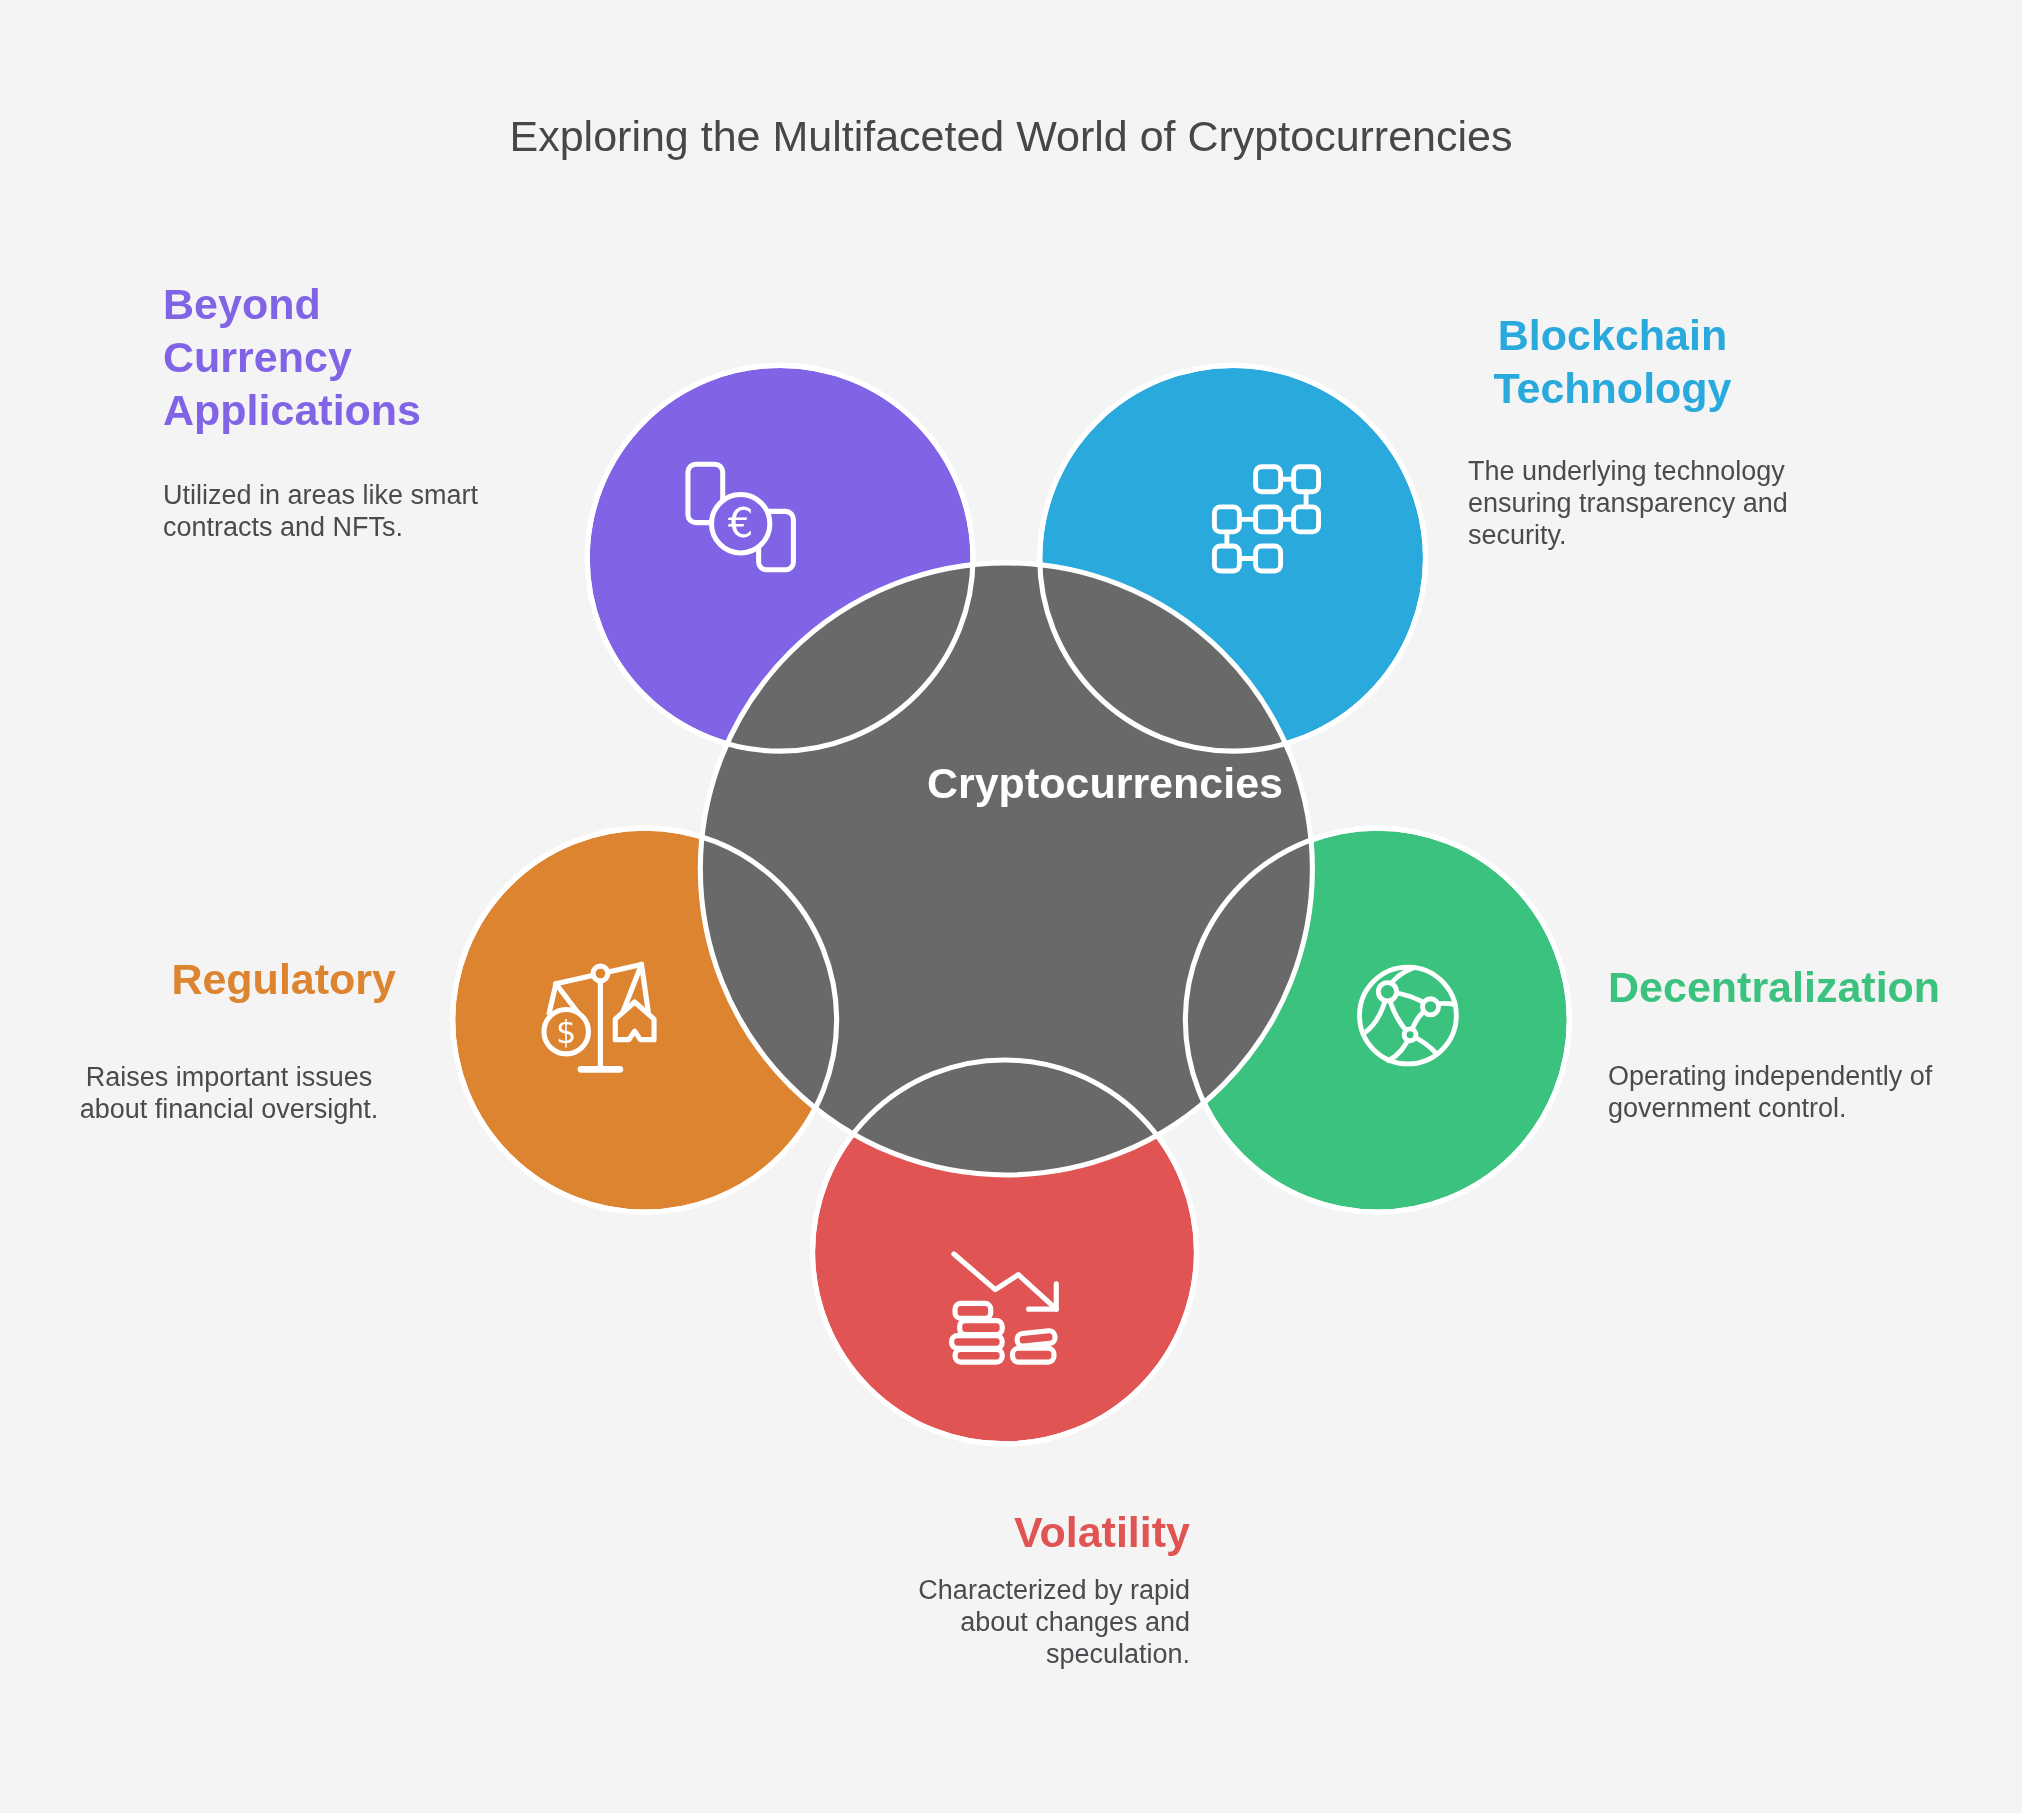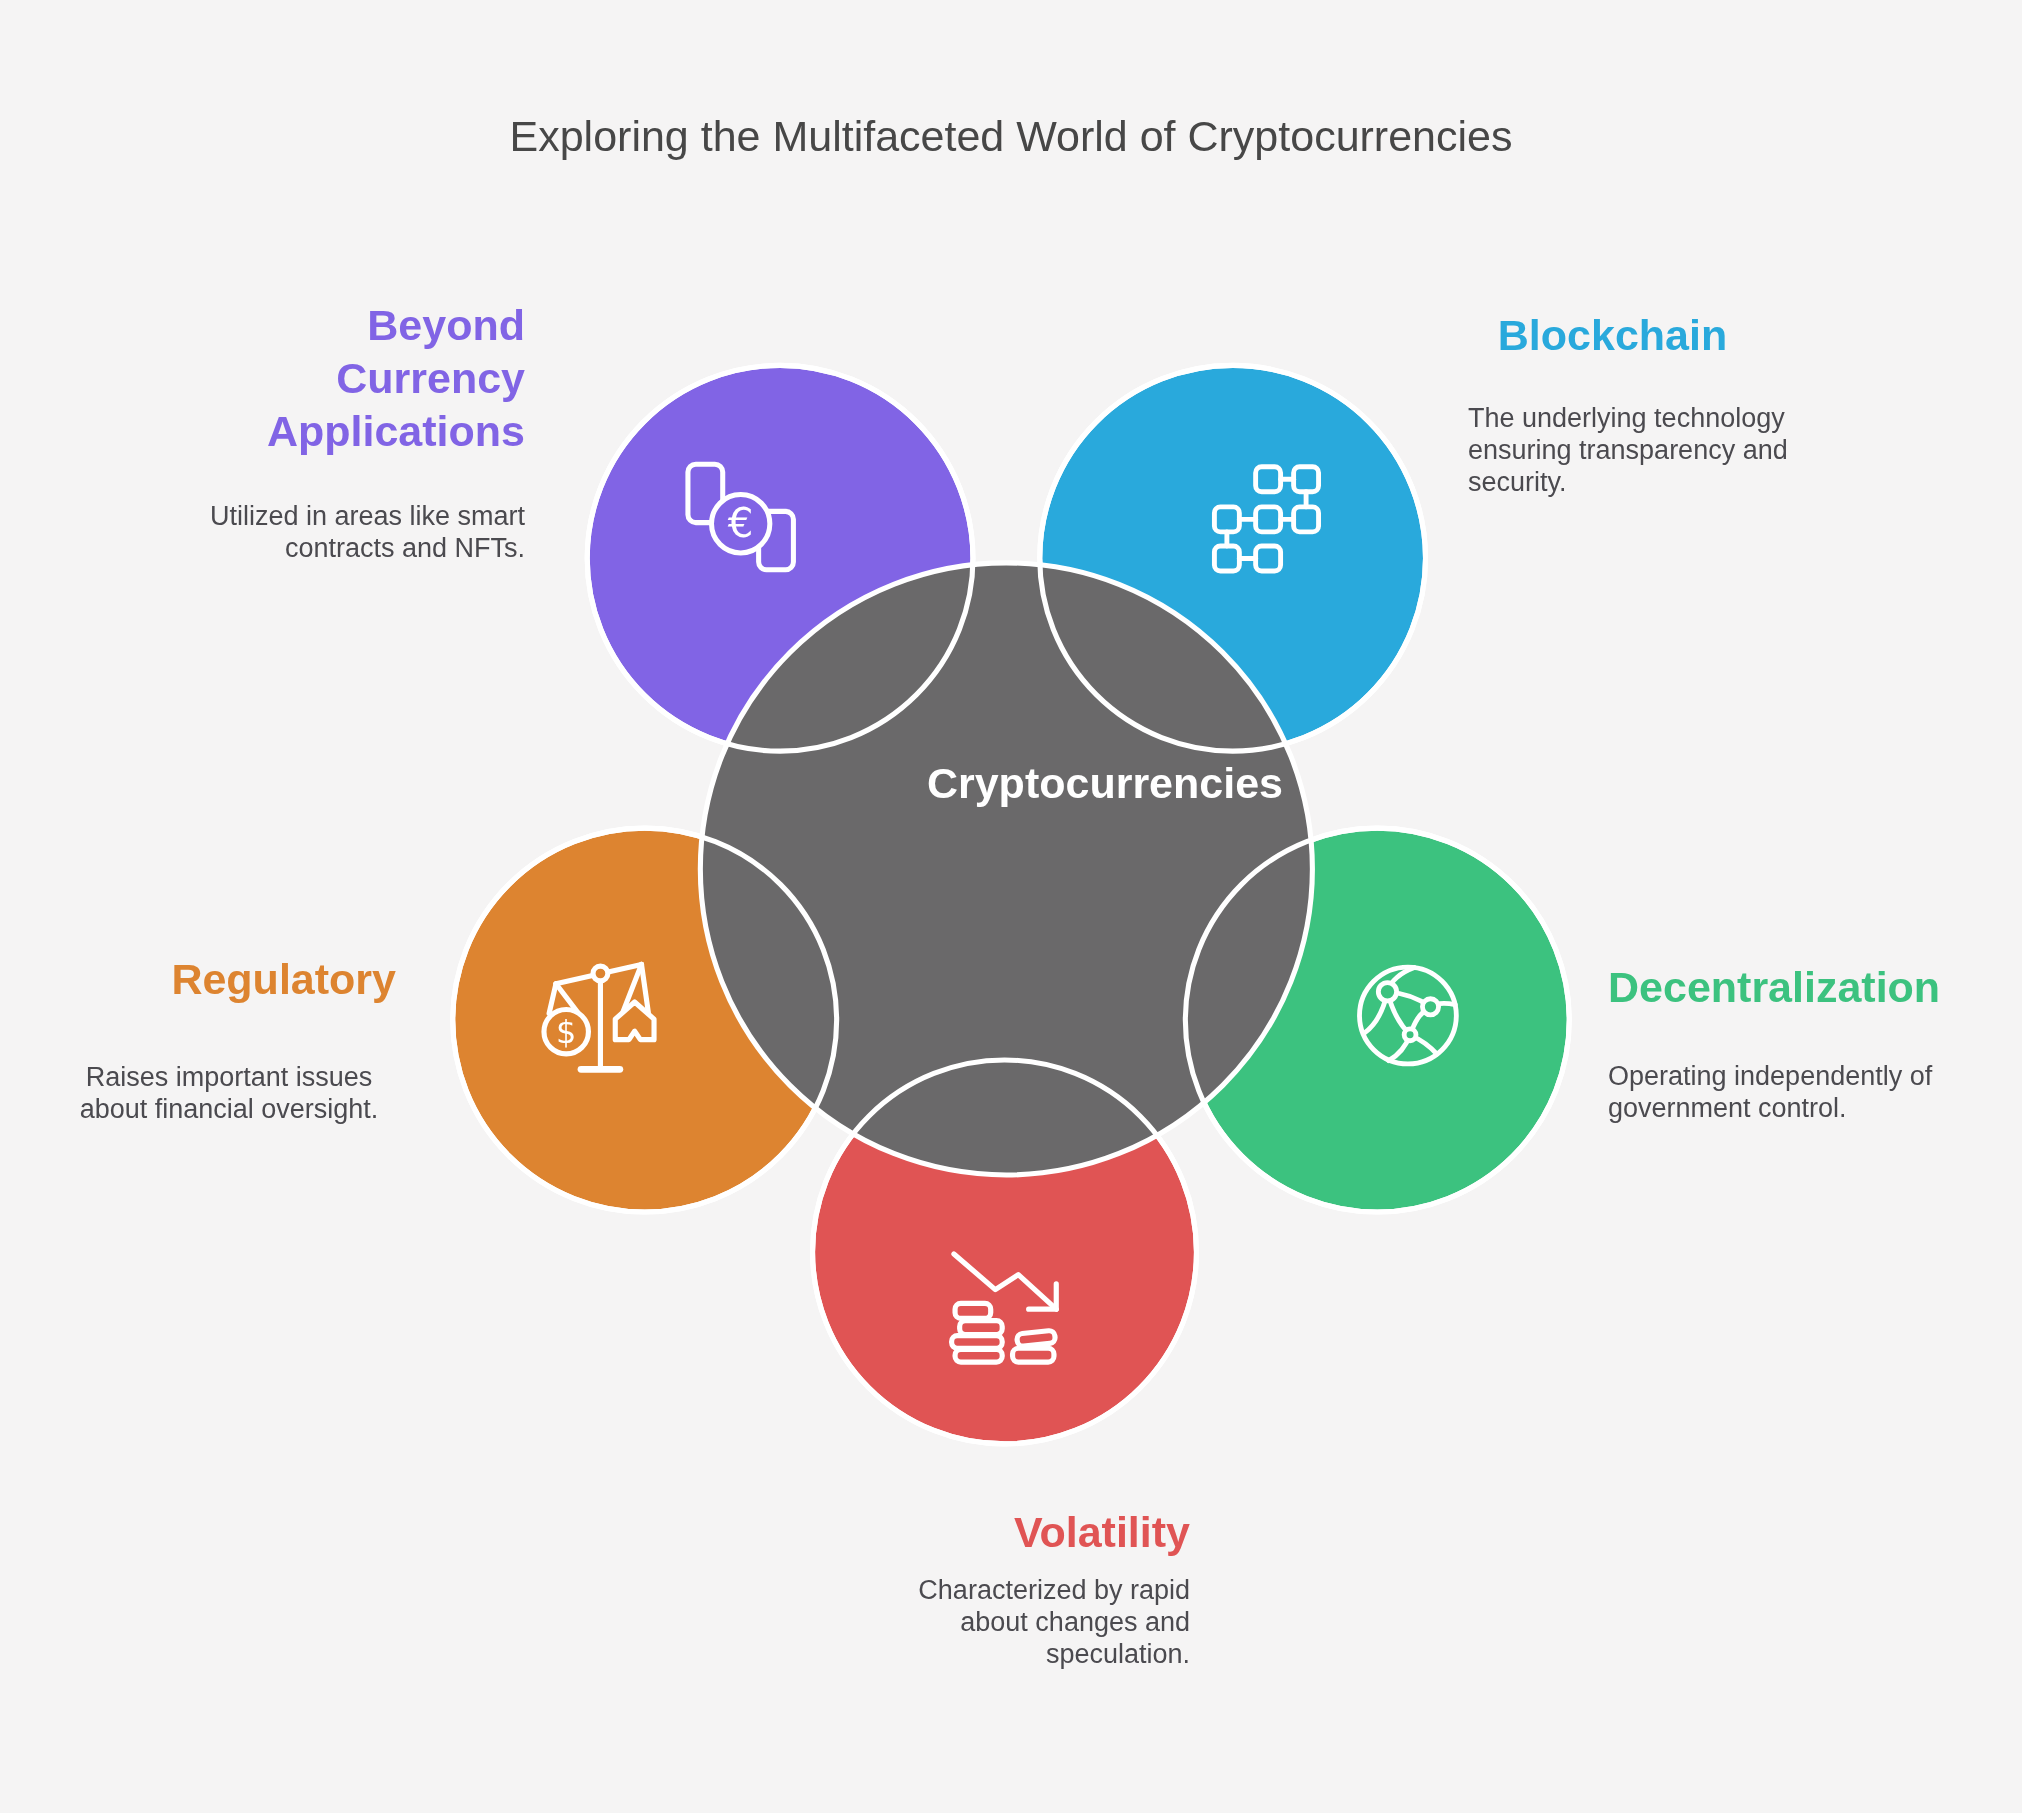--- a/index.html
+++ b/index.html
@@ -37,21 +37,21 @@
 
   #page-title{
     position:absolute;left:0;top:112px;width:2022px;
     text-align:center;font-size:43px;font-weight:400;color:var(--title-text);
   }
   #center-label{
     position:absolute;left:726px;top:758px;width:557px;text-align:right;
     font-size:43px;font-weight:700;color:#ffffff;line-height:50px;
   }
 
-  #blk-purple{left:173px;top:278px;width:352px;text-align:right;margin-top:21px;}
+  #blk-purple{left:163px;top:278px;width:352px;text-align:left;}
   #blk-purple .desc{margin-top:42px;}
   #blk-blue{left:1468px;top:309px;width:289px;}
   #blk-blue .heading{text-align:center;}
   #blk-blue .desc{margin-top:40px;text-align:left;}
   #blk-orange{left:62px;top:953px;width:334px;}
   #blk-orange .heading{text-align:right;}
   #blk-orange .desc{margin-top:55px;text-align:center;}
   #blk-green{left:1608px;top:961px;width:352px;text-align:left;}
   #blk-green .desc{margin-top:46px;}
   #blk-red{left:819px;top:1506px;width:371px;text-align:right;}
@@ -151,20 +151,21 @@
   </div>
   <div class="desc">
     <div class="dline">Utilized in areas like smart</div>
     <div class="dline">contracts and NFTs.</div>
   </div>
 </div>
 
 <div class="text-block" id="blk-blue">
   <div class="heading">
     <div class="hline hd-blue">Blockchain</div>
+    <div class="hline hd-blue">Technology</div>
   </div>
   <div class="desc">
     <div class="dline">The underlying technology</div>
     <div class="dline">ensuring transparency and</div>
     <div class="dline">security.</div>
   </div>
 </div>
 
 <div class="text-block" id="blk-orange">
   <div class="heading">

